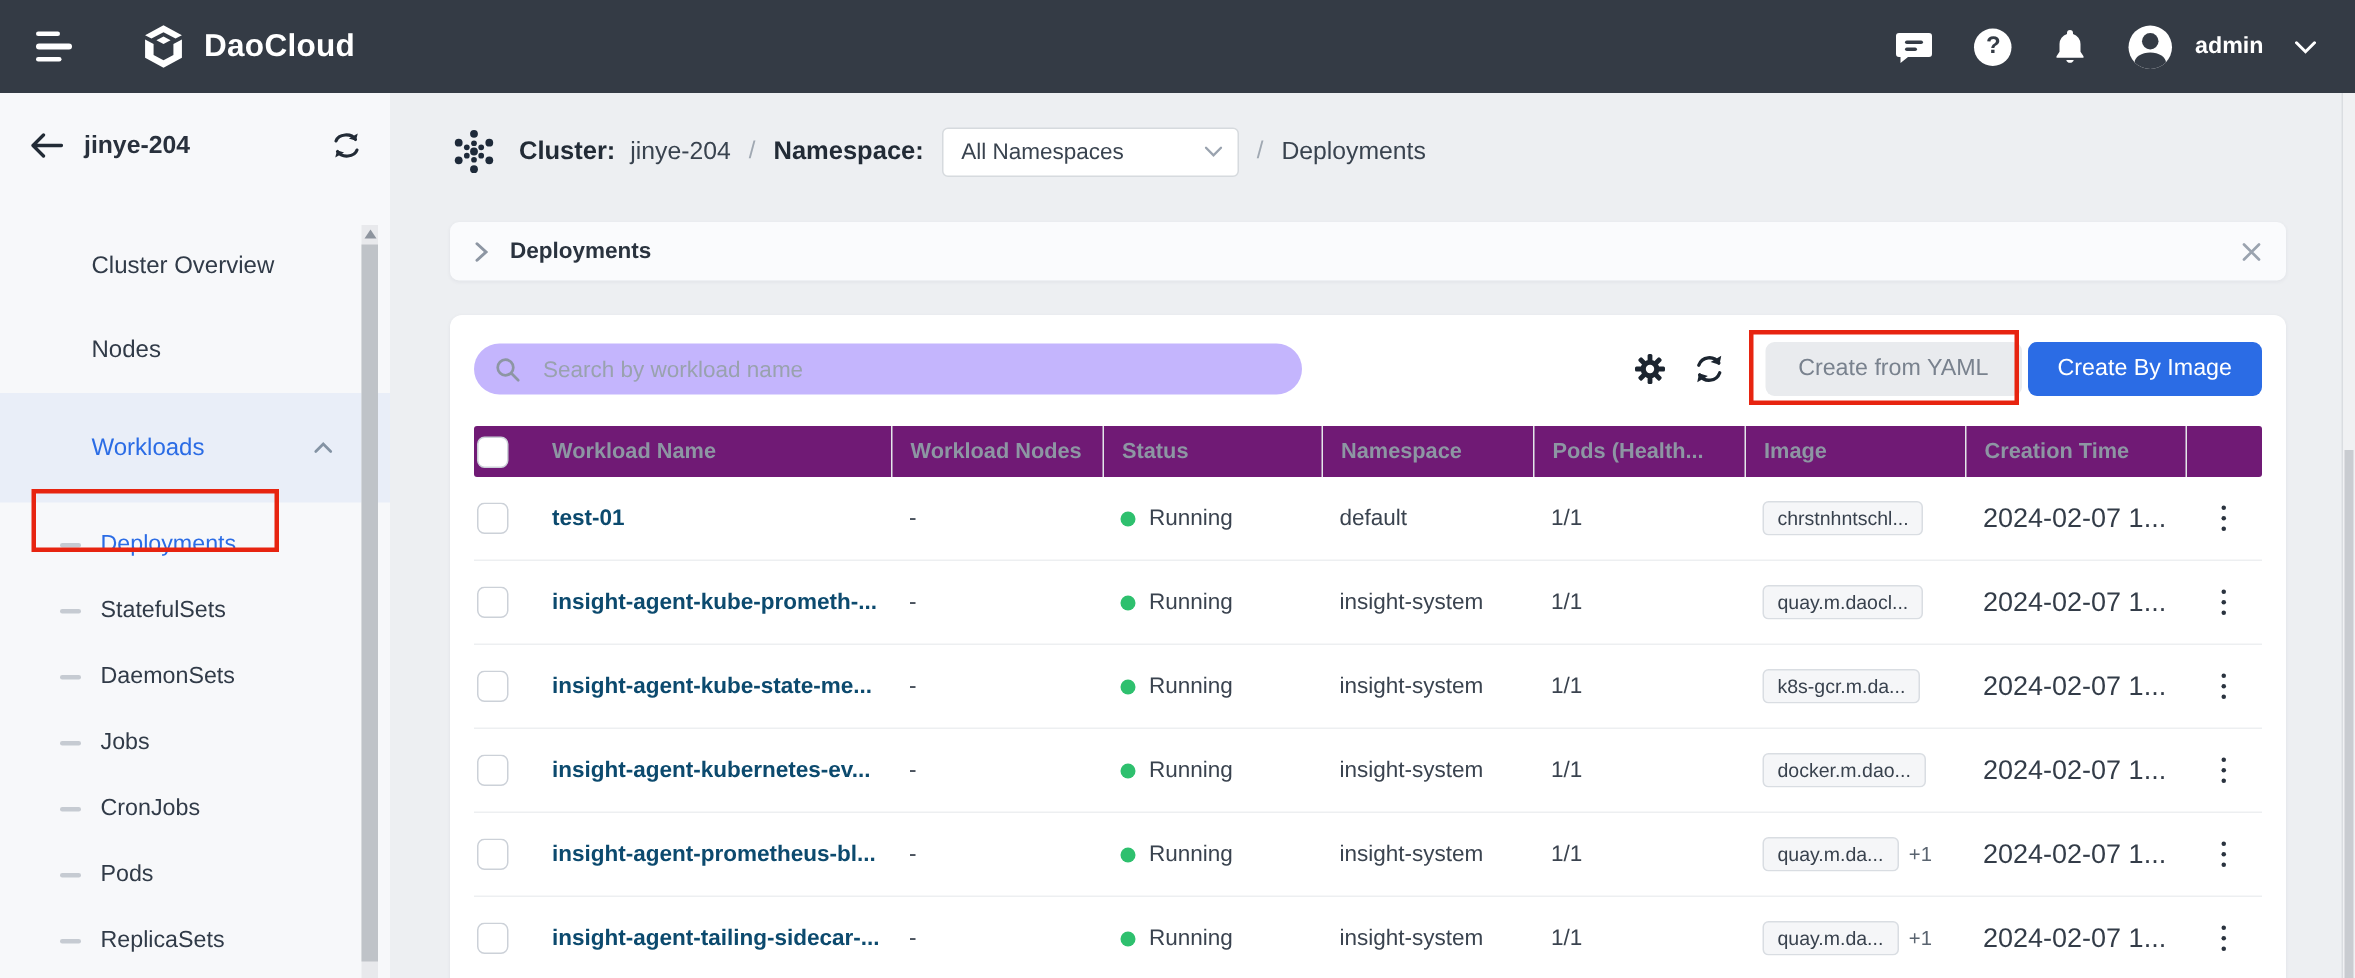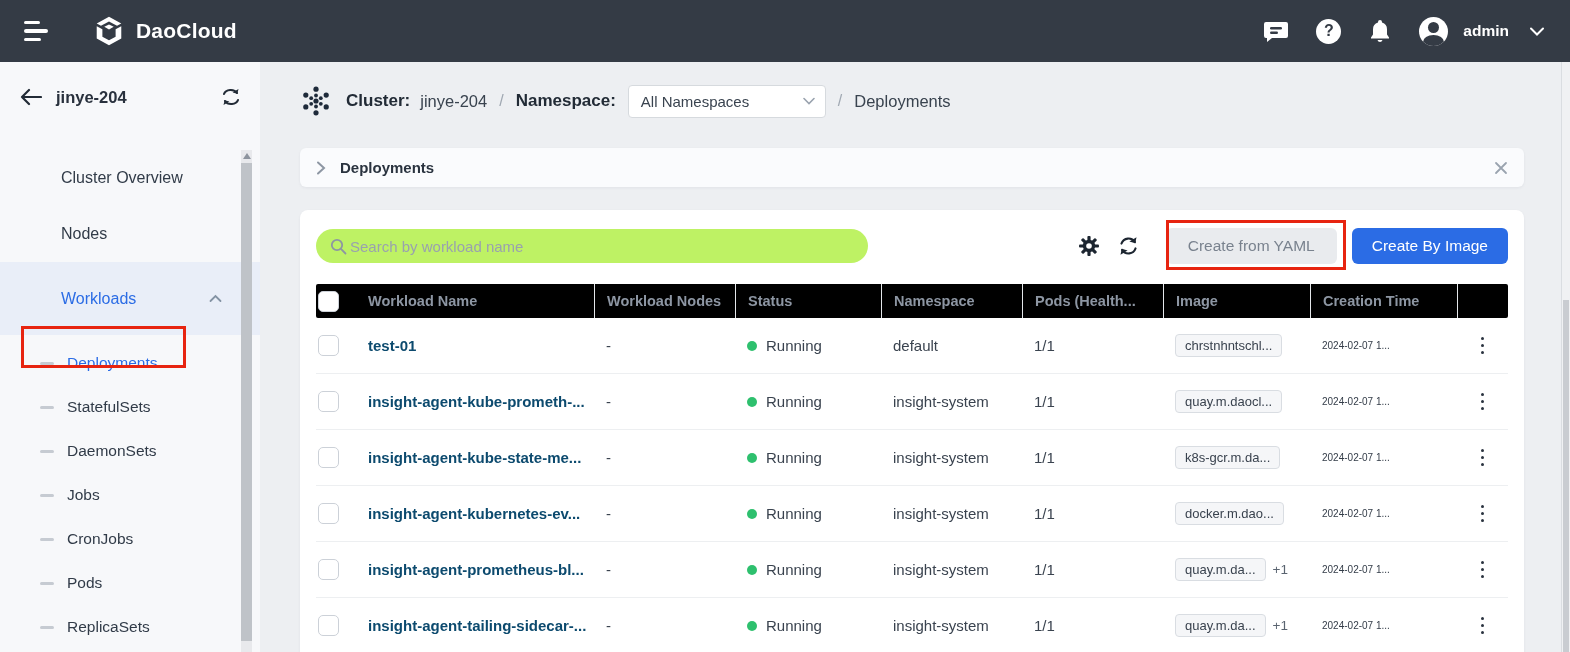--- a/index.html
+++ b/index.html
@@ -67,52 +67,52 @@
 
   .panel { position:absolute; left:40px; top:86px; width:1224px; height:39px; background:#fafbfd;
     border-radius:6px; box-shadow:0 1px 3px rgba(30,40,60,.06); display:flex; align-items:center; padding:0 16px; }
   .panel-title { font-size:15px; font-weight:700; color:#2a333f; margin-left:14px; }
   .panel-close { margin-left:auto; cursor:pointer; color:#9aa3af; }
 
   .card { position:absolute; left:40px; top:148px; width:1224px; height:512px; background:#fff;
     border-radius:8px; box-shadow:0 1px 3px rgba(30,40,60,.06); padding:18px 16px 0; }
 
   .toolbar { display:flex; align-items:center; }
-  .search { width:552px; height:34px; background:#bef264; border-radius:17px;
-    display:flex; align-items:center; padding:0 14px; gap:3px; }
+  .search { width:552px; height:34px; background:#c4b5fd; border-radius:17px;
+    display:flex; align-items:center; padding:0 14px; gap:15px; }
   .search input { flex:1; border:none; outline:none; background:transparent; font-size:15px;
     font-family:"Liberation Sans",sans-serif; color:#39434f; }
   .search input::placeholder { color:#99a2ae; }
   .icon-btn { cursor:pointer; }
   .gear-btn { margin-left:auto; }
   .refresh-btn { margin-left:17px; }
   .btn { height:36px; border:none; border-radius:6px; font-size:15.5px;
     font-family:"Liberation Sans",sans-serif; cursor:pointer; }
   .btn-yaml { margin-left:26px; padding:0 22px; background:#e9ebee; color:#79828e; }
-  .btn-image { margin-left:15px; padding:0 20px; background:#2b6ce5; color:#fff; }
+  .btn-image { margin-left:4px; padding:0 20px; background:#2b6ce5; color:#fff; }
 
   
   .table { margin-top:20px; }
   .tgrid { display:grid; grid-template-columns:40px 238px 141px 146px 141px 141px 147px 147px 1fr; align-items:center; }
-  .thead { height:34px; background:#000000; border-radius:2px; }
+  .thead { height:34px; background:#701a75; border-radius:2px; }
   .th { font-size:14.5px; font-weight:700; color:#8d96a3; padding-left:12px; height:34px;
     display:flex; align-items:center; white-space:nowrap; overflow:hidden; }
   .th.sep { border-left:1px solid #e4e7ea; }
   .trow { height:56px; border-bottom:1px solid #edeff1; background:#fff; }
   .td { font-size:15px; color:#3a434f; padding-left:12px; white-space:nowrap; overflow:hidden;
     display:flex; align-items:center; }
   .c-check { padding-left:2px; }
   .checkbox { width:21px; height:21px; border:1.5px solid #ccd1d8; border-radius:5px; background:#fff;
     display:inline-block; cursor:pointer; }
   .c-name { font-weight:700; color:#0c4a6e; cursor:pointer; }
   .dot { width:10px; height:10px; border-radius:50%; background:#2ec06e; margin-right:9px; flex:none; }
   .chip { font-size:13px; color:#39424e; background:#f5f6f8; border:1px solid #d9dde2;
     border-radius:4px; padding:3px 9px; display:inline-block; }
   .extra { font-size:13.5px; color:#5a6470; margin-left:7px; }
-  .c-date { font-size:10px; color:#333c48; }
+  .c-date { font-size:18px; color:#333c48; }
   .c-actions { justify-content:center; padding-left:0; }
   .kebab { display:inline-flex; flex-direction:column; gap:3.5px; padding:4px 6px; cursor:pointer; }
   .kebab i { width:3.5px; height:3.5px; border-radius:50%; background:#2a333f; display:block; }
 
   
   .ann { position:absolute; border:3px solid #e72410; z-index:60; pointer-events:none; }
   .ann-deployments { left:21px; top:326px; width:165px; height:42px; }
   .ann-yaml { left:1166px; top:220px; width:180px; height:50px; }
   .page-scroll { position:absolute; right:0; top:62px; width:9px; bottom:0; background:#f0f1f3;
     border-left:1px solid #dadde1; z-index:40; }

